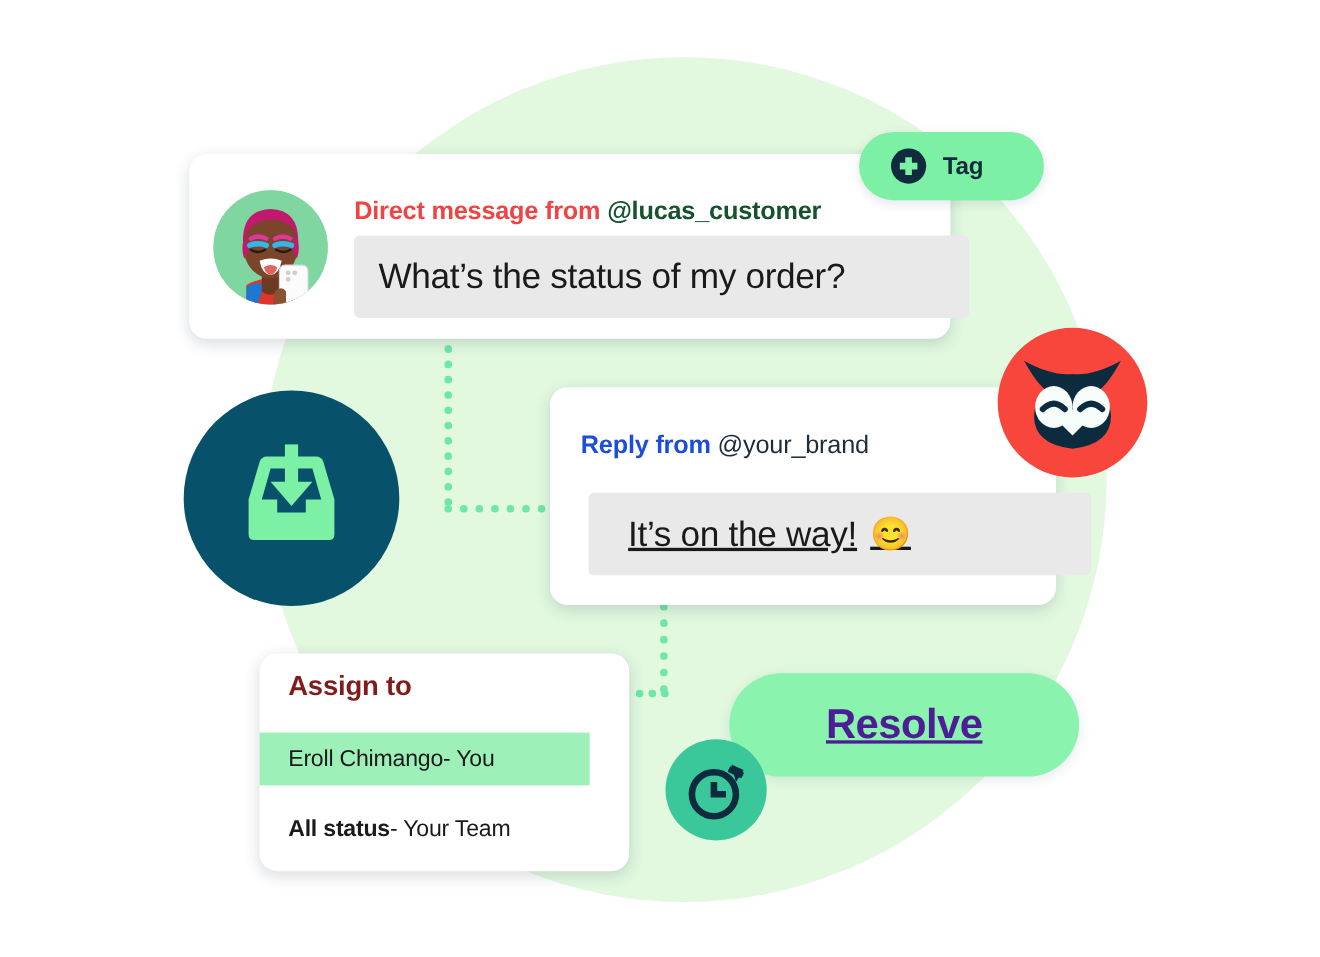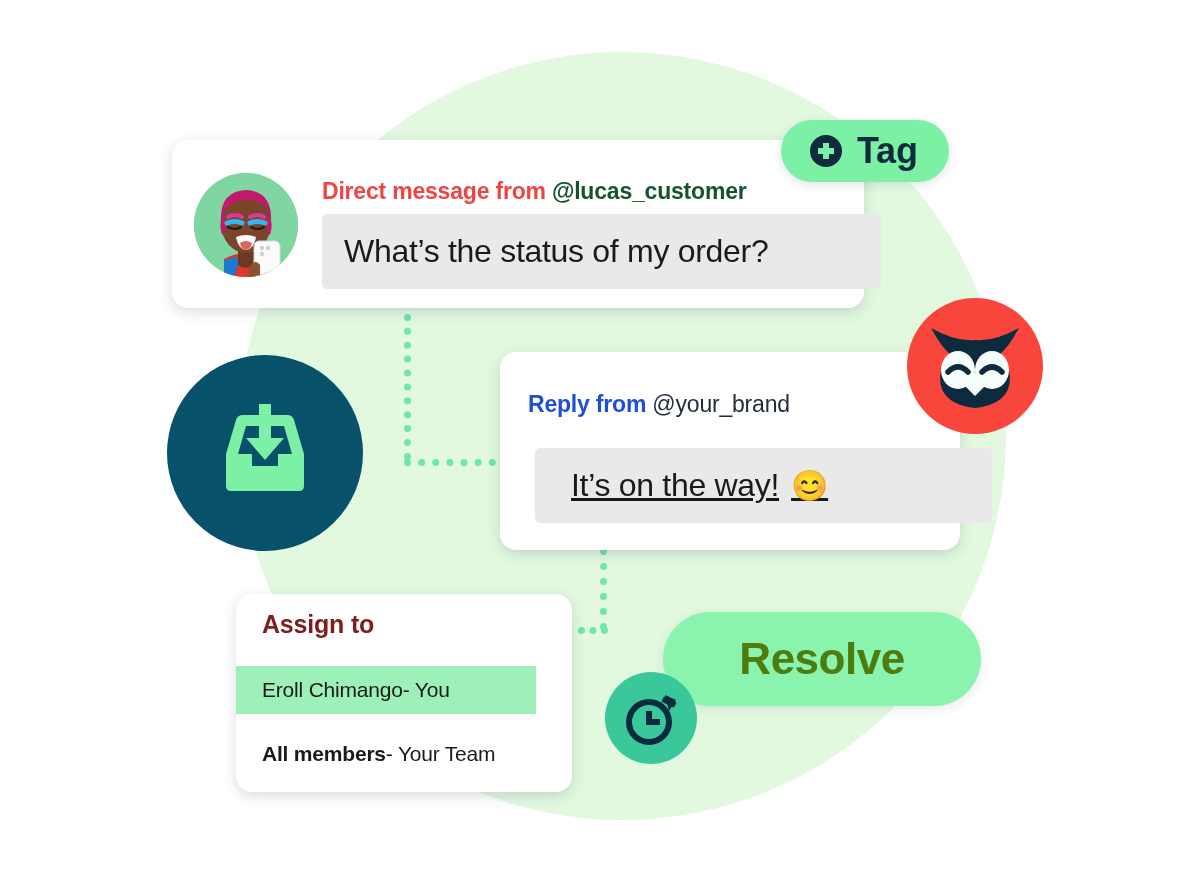--- a/index.html
+++ b/index.html
@@ -98,33 +98,33 @@
   
   #tag-pill{
     position:absolute;left:781px;top:120px;
     width:168px;height:62px;border-radius:31px;
     background:#7cf0a4;
     display:flex;align-items:center;
     padding-left:28px;box-sizing:border-box;
     box-shadow:0 3px 10px rgba(20,40,60,.12);
   }
   #tag-pill .lbl{
-    font-size:36px;font-weight:700;color:#102b3e;margin-left:14px;letter-spacing:-.2px;
+    font-size:22px;font-weight:700;color:#102b3e;margin-left:14px;letter-spacing:-.2px;
   }
 
   
   #resolve-pill{
     position:absolute;left:663px;top:612px;
     width:318px;height:94px;border-radius:47px;
     background:#8af3ad;
     display:flex;align-items:center;justify-content:center;
     box-shadow:0 3px 12px rgba(20,40,60,.10);
   }
   #resolve-pill .lbl{
-    font-size:44px;font-weight:700;color:#4d7c0f;letter-spacing:-.5px;
+    font-size:38px;font-weight:700;color:#4c1d95;letter-spacing:-.5px;text-decoration:underline;
   }
 
   
   .round-badge{
     position:absolute;border-radius:50%;
     display:flex;align-items:center;justify-content:center;
   }
   #inbox-badge{left:167px;top:355px;width:196px;height:196px;background:#07516b;}
   #owl-badge{left:907px;top:298px;width:136px;height:136px;background:#f8463c;}
   #clock-badge{left:605px;top:672px;width:92px;height:92px;background:#3ac79a;}
@@ -216,21 +216,21 @@
   <div class="card" id="assign-card"></div>
 
   <div class="assign-title">Assign to</div>
 
   <div class="assign-row" id="assign-row-0">
     <span class="muted">Eroll Chimango</span>
     <span class="muted"> - You</span>
   </div>
 
   <div class="assign-row" id="assign-row-1">
-    <span class="strong">All members</span>
+    <span class="strong">All status</span>
     <span class="muted"> - Your Team</span>
   </div>
 
   <div id="resolve-pill">
     <span class="lbl">Resolve</span>
   </div>
 
   <div class="round-badge" id="inbox-badge">
     <span>
       <svg width="110" height="110" viewBox="0 0 110 110" xmlns="http://www.w3.org/2000/svg">

